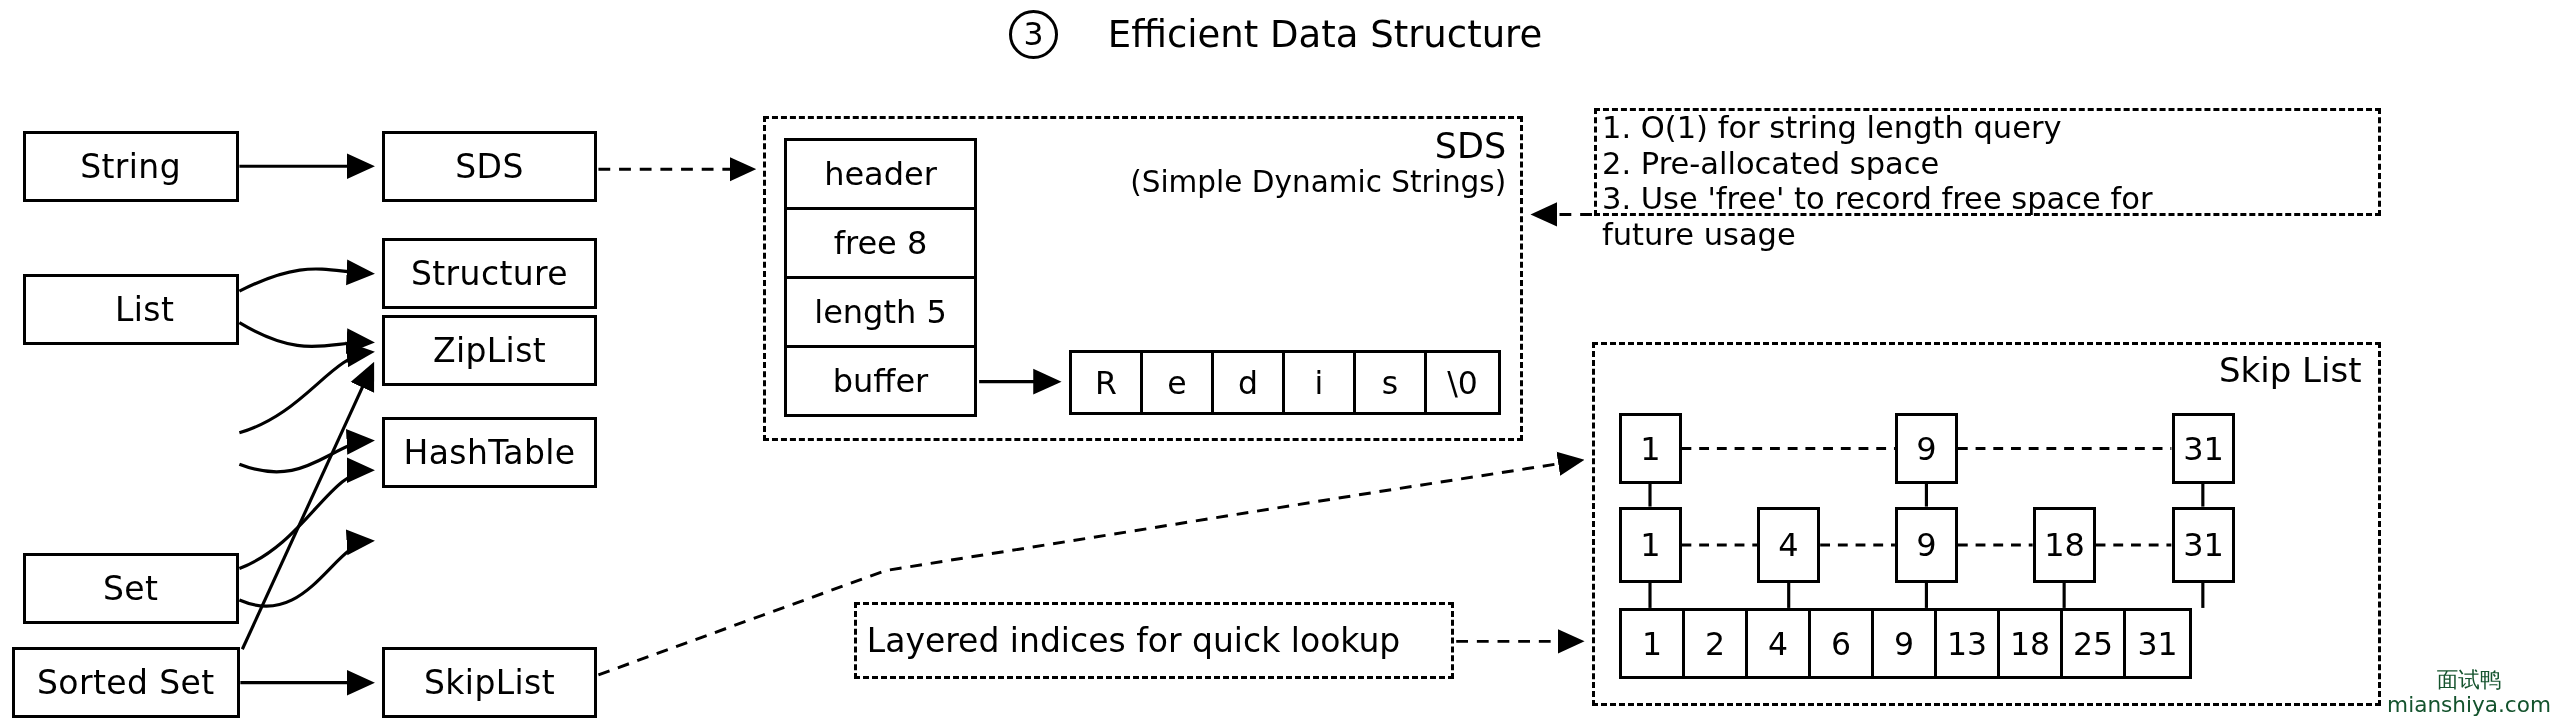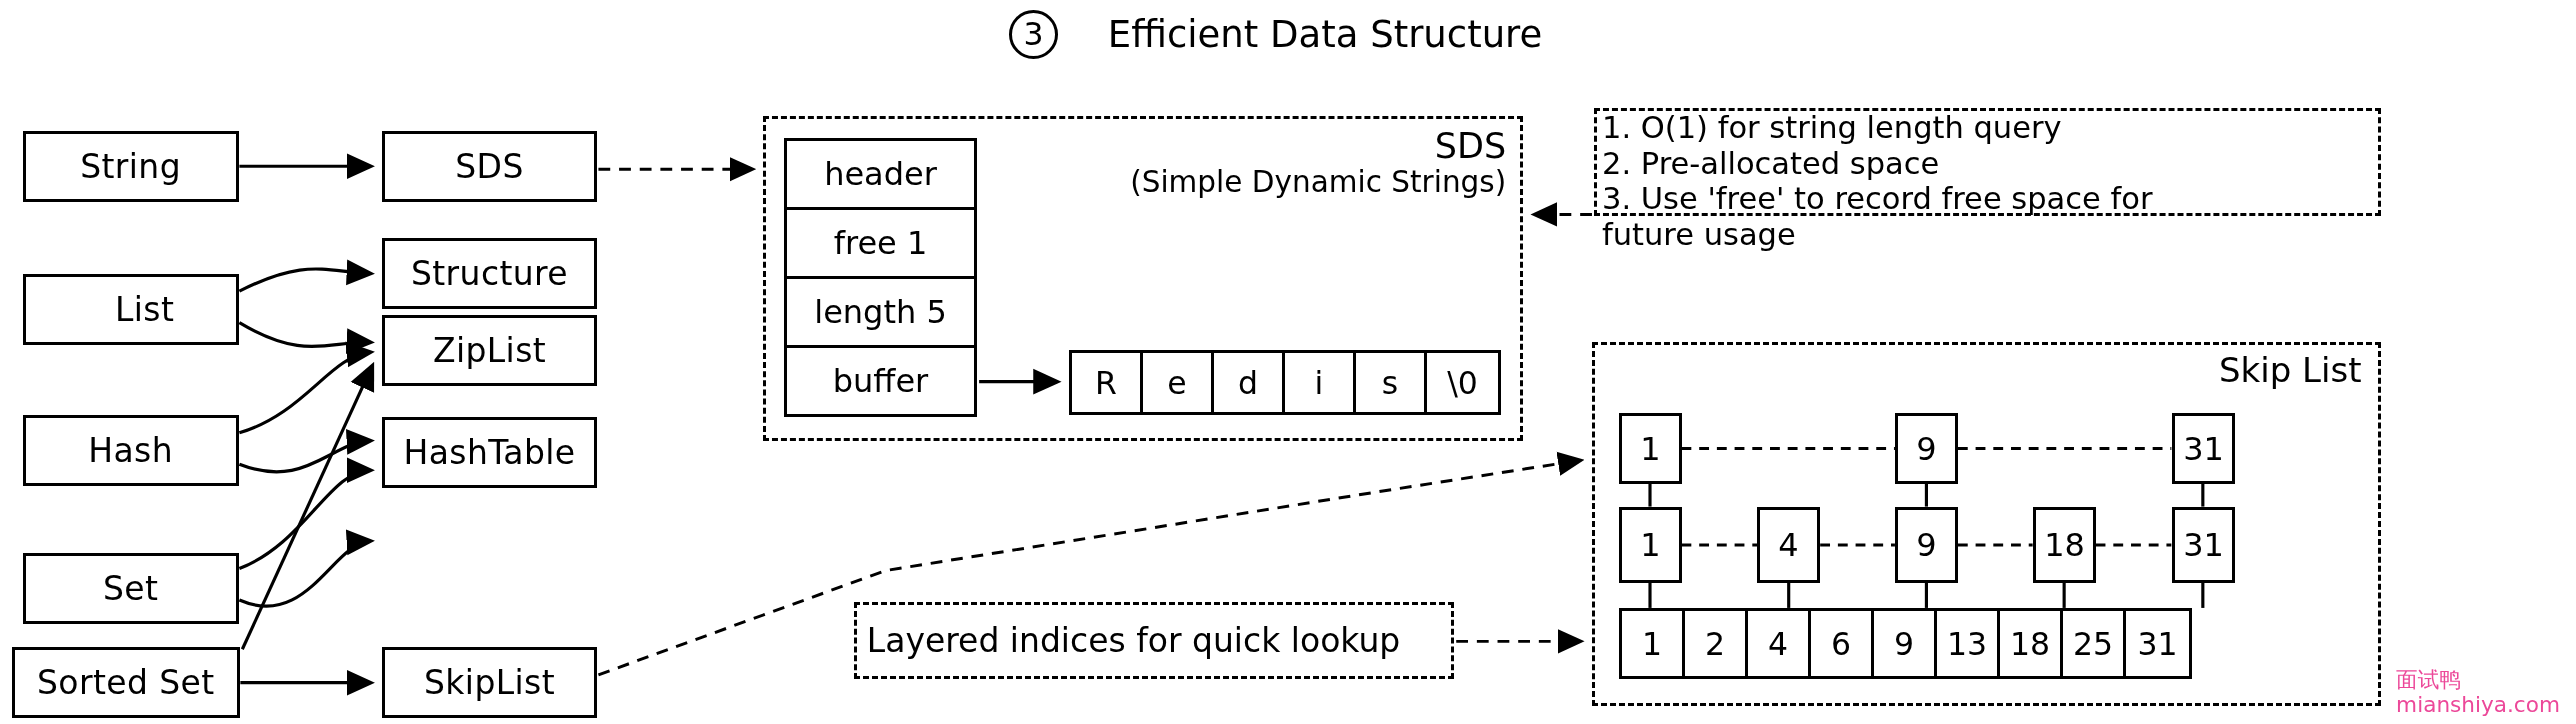--- a/index.html
+++ b/index.html
@@ -61,56 +61,55 @@
   #skip-bottom .cell{width:63px;border-right:3px solid #000;box-sizing:border-box;
                      display:flex;align-items:center;justify-content:center;font-size:31.5px;}
   #skip-bottom .cell:last-child{border-right:none;}
 
   
   #layered-box{position:absolute;left:854px;top:602px;width:600px;height:77px;
                border:3px dashed #000;box-sizing:border-box;
                display:flex;align-items:center;justify-content:flex-start;padding-left:9.8px;font-size:33px;}
 
   
-  #watermark{position:absolute;right:16px;bottom:5.9px;text-align:left;color:#ec4899;line-height:1.15;}
+  #watermark{position:absolute;right:25px;bottom:5.9px;text-align:center;color:#14532d;line-height:1.15;}
   #watermark .cn{font-size:21.6px;}
   #watermark .en{font-size:21.6px;}
 </style>
 </head>
 <body>
 
 <div class="canvas">
 
   <div id="title-row">
     <div id="title-badge">3</div>
     <div id="title-text">Efficient Data Structure</div>
   </div>
 
   <div class="box" style="left:22.6px;top:131px;width:216px;height:71px;">String</div>
   <div class="box" style="left:22.6px;top:274px;width:216px;height:71px;padding-left:28px;">List</div>
-  <div class="box" style="left:22.6px;top:415px;width:216px;height:71px;">Hash</div>
   <div class="box" style="left:11.8px;top:647px;width:228px;height:71px;">Sorted Set</div>
   <div class="box" style="left:22.6px;top:553px;width:216px;height:71px;">Set</div>
 
   <div class="box" style="left:382px;top:131px;width:215px;height:71px;">SDS</div>
   <div class="box" style="left:382px;top:238px;width:215px;height:71px;">Structure</div>
   <div class="box" style="left:382px;top:315px;width:215px;height:71px;">ZipList</div>
   <div class="box" style="left:382px;top:417px;width:215px;height:71px;">HashTable</div>
   <div class="box" style="left:382px;top:647px;width:215px;height:71px;">SkipList</div>
 
   <div class="panel" style="left:763px;top:116px;width:760px;height:325px;">
     <div id="sds-caption">
       <div class="l1">SDS</div>
       <div class="l2">(Simple Dynamic Strings)</div>
     </div>
   </div>
 
   <div id="sds-struct">
     <div class="srow">header</div>
-    <div class="srow">free 1</div>
+    <div class="srow">free 8</div>
     <div class="srow">length 5</div>
     <div class="srow">buffer</div>
   </div>
 
   <div id="sds-buffer">
     <div class="cell">R</div>
     <div class="cell">e</div>
     <div class="cell">d</div>
     <div class="cell">i</div>
     <div class="cell">s</div>

